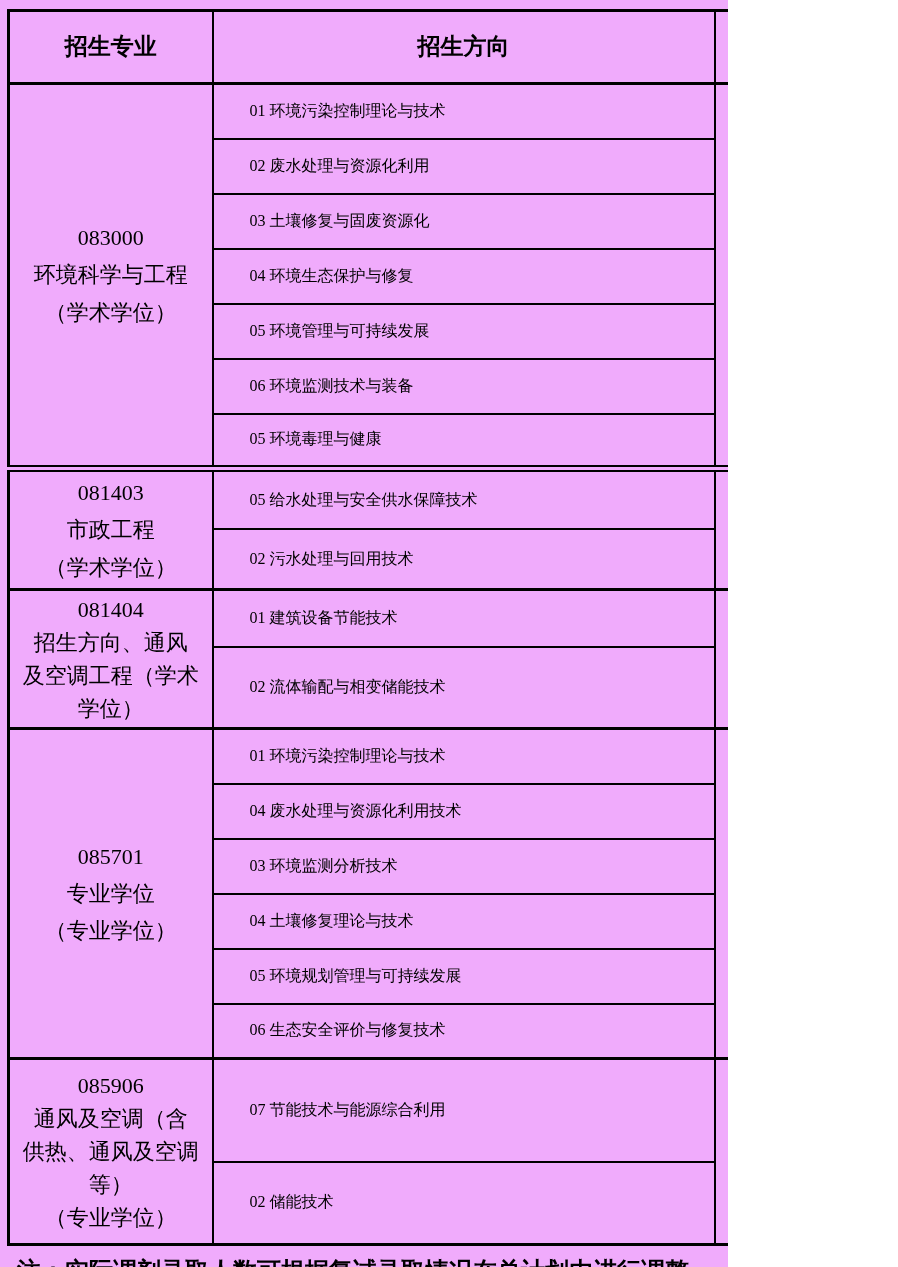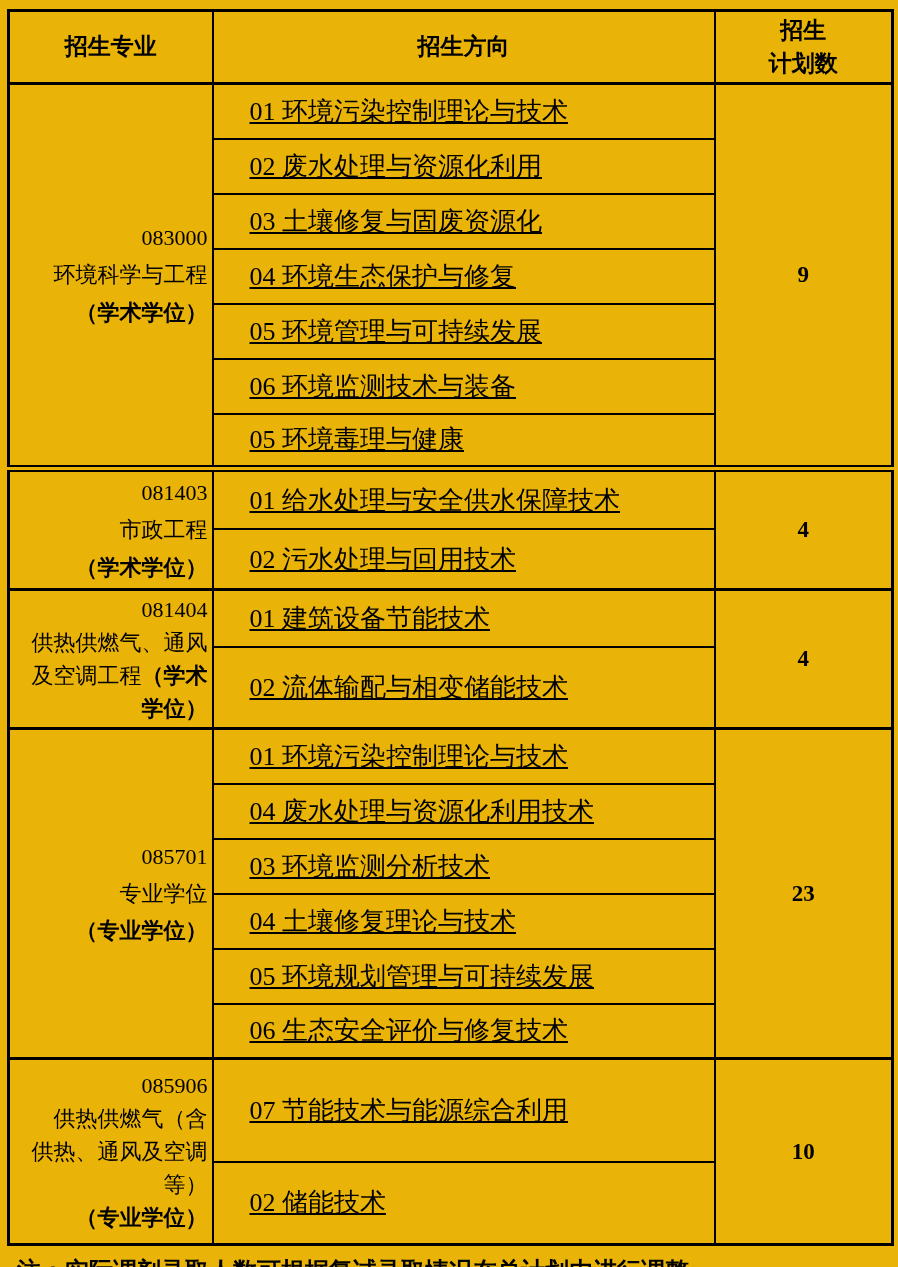--- a/index.html
+++ b/index.html
@@ -3,25 +3,25 @@
 <meta charset="utf-8">
 <style>
   html, body {
     margin: 0;
     padding: 0;
     background: #ffffff;
     color: #000000;
     font-family: "Liberation Serif", serif;
   }
   .page {
-    width: 898px;
+    width: 728px;
     height: 1267px;
     box-sizing: border-box;
     padding: 9px 7px 0 7px;
-    background: #eab308;
+    background: #f0abfc;
     overflow: hidden;
   }
   table.adm {
     border-collapse: collapse;
     table-layout: fixed;
     width: 884px;
     border: 3px solid #000;
   }
   table.adm th, table.adm td {
     border: 2px solid #000;
@@ -32,40 +32,39 @@
   
   table.adm th {
     font-family: "Liberation Sans", sans-serif;
     font-weight: bold;
     font-size: 23px;
     text-align: center;
     line-height: 1.45;
     border-bottom: 3px solid #000;
   }
   td.major {
-    text-align: right;
+    text-align: center;
     font-size: 22px;
     line-height: 1.7;
     padding: 2px 4px;
   }
   td.direction {
     text-align: left;
-    font-size: 26px;
+    font-size: 16px;
     padding-left: 36px;
     padding-right: 6px;
-    text-decoration: underline;
   }
   td.plan {
     text-align: center;
     font-weight: bold;
     font-size: 23px;
   }
   .hei {
     font-family: "Liberation Sans", sans-serif;
-    font-weight: bold;
+    font-weight: normal;
   }
   
   .end-solid  { border-bottom: 3px solid #000 !important; }
   .end-double { border-bottom: 7px double #000 !important; }
   .footnote {
     margin: 9px 0 0 10px;
     font-size: 24px;
     line-height: 1.3;
     font-family: "Liberation Sans", sans-serif;
     font-weight: bold;
@@ -122,30 +121,30 @@
         </tr>
         <tr style="height: 55px;">
           <td class="direction end-double">05 环境毒理与健康</td>
         </tr>
         <tr style="height: 55px;">
           <td rowspan="2" class="major end-solid">
             <div><span>081403</span></div>
             <div><span>市政工程</span></div>
             <div><span class="hei">（学术学位）</span></div>
           </td>
-          <td class="direction">01 给水处理与安全供水保障技术</td>
+          <td class="direction">05 给水处理与安全供水保障技术</td>
           <td rowspan="2" class="plan end-solid">4</td>
         </tr>
         <tr style="height: 55px;">
           <td class="direction end-solid">02 污水处理与回用技术</td>
         </tr>
         <tr style="height: 56px;">
           <td rowspan="2" class="major end-solid" style="line-height: 1.5;">
             <div><span>081404</span></div>
-            <div><span>供热供燃气、通风</span></div>
+            <div><span>招生方向、通风</span></div>
             <div><span>及空调工程</span><span class="hei">（学术</span></div>
             <div><span class="hei">学位）</span></div>
           </td>
           <td class="direction">01 建筑设备节能技术</td>
           <td rowspan="2" class="plan end-solid">4</td>
         </tr>
         <tr style="height: 80px;">
           <td class="direction end-solid">02 流体输配与相变储能技术</td>
         </tr>
         <tr style="height: 55px;">
@@ -168,21 +167,21 @@
         </tr>
         <tr style="height: 55px;">
           <td class="direction">05 环境规划管理与可持续发展</td>
         </tr>
         <tr style="height: 55px;">
           <td class="direction end-solid">06 生态安全评价与修复技术</td>
         </tr>
         <tr style="height: 103px;">
           <td rowspan="2" class="major end-solid" style="line-height: 1.5;">
             <div><span>085906</span></div>
-            <div><span>供热供燃气（含</span></div>
+            <div><span>通风及空调（含</span></div>
             <div><span>供热、通风及空调</span></div>
             <div><span>等）</span></div>
             <div><span class="hei">（专业学位）</span></div>
           </td>
           <td class="direction">07 节能技术与能源综合利用</td>
           <td rowspan="2" class="plan end-solid">10</td>
         </tr>
         <tr style="height: 83px;">
           <td class="direction end-solid">02 储能技术</td>
         </tr>

